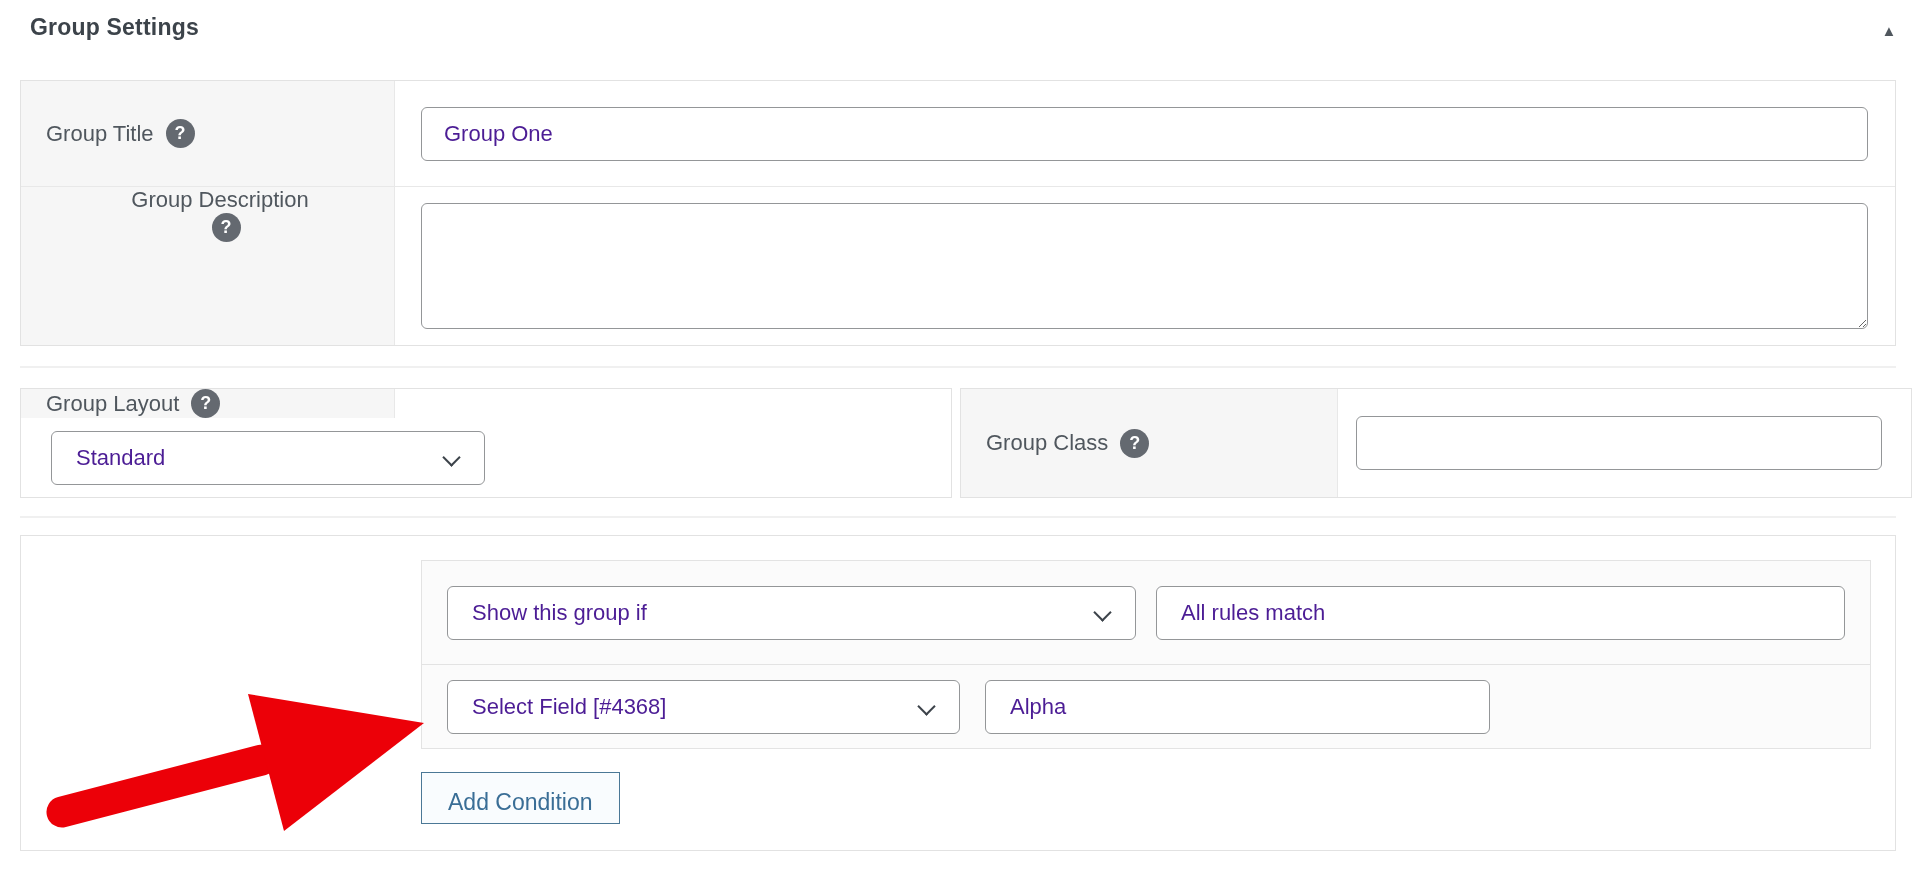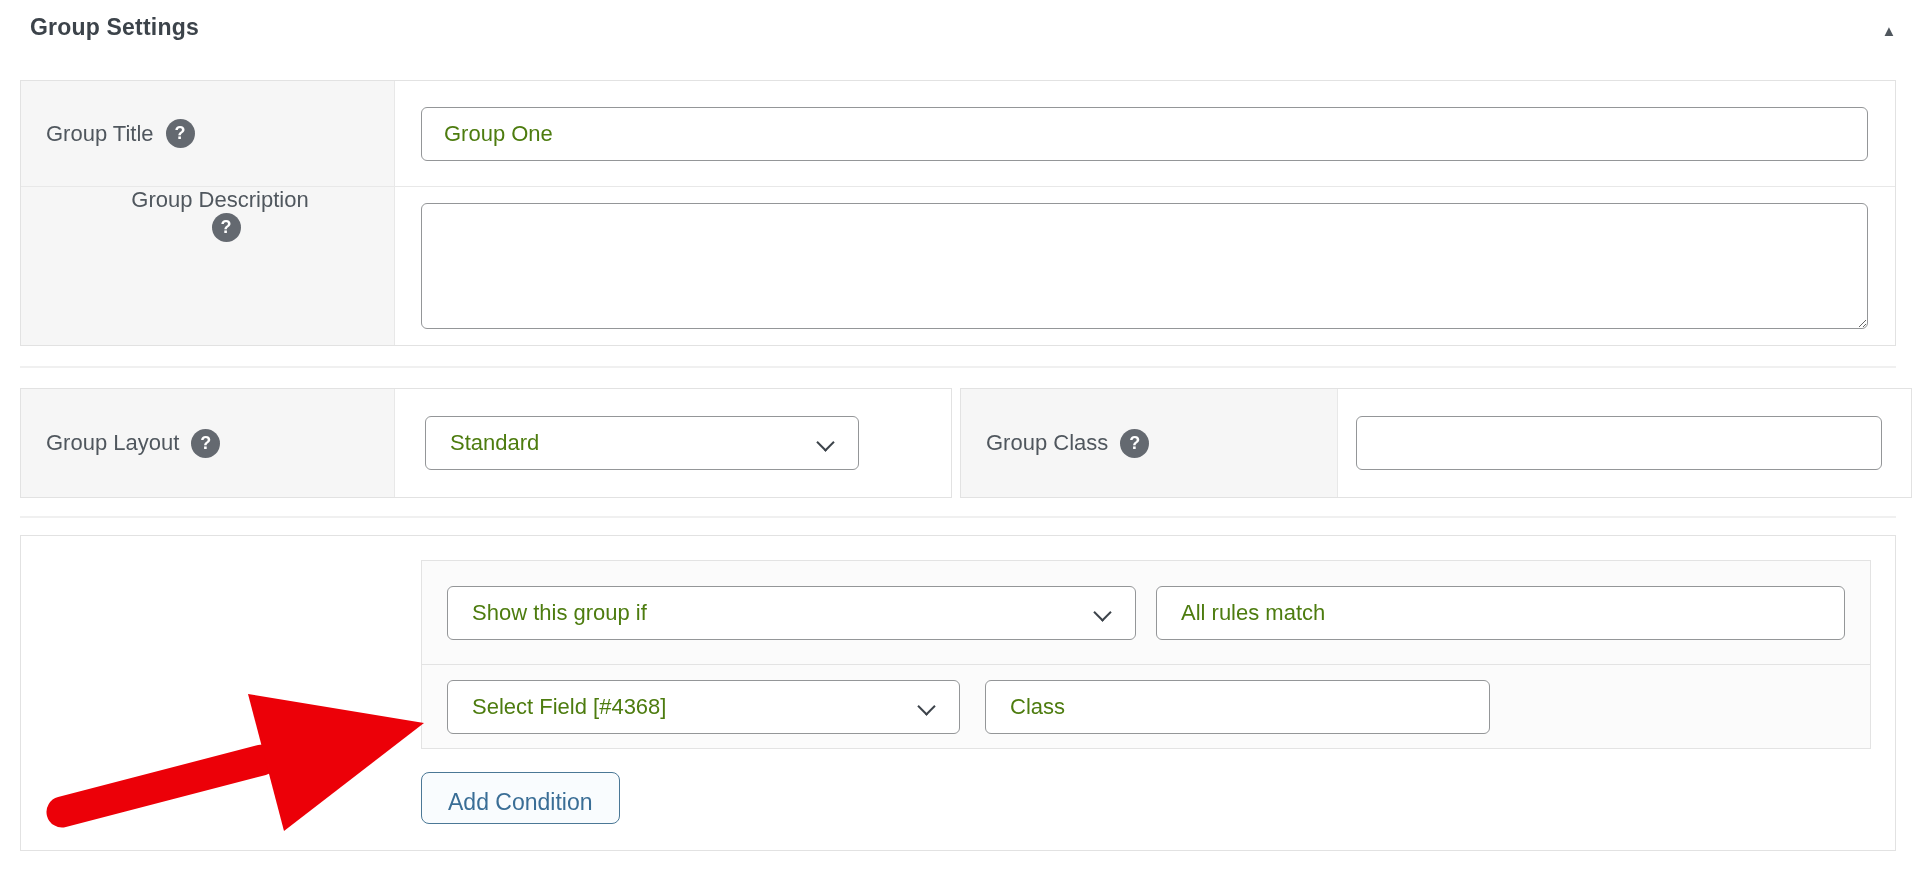--- a/index.html
+++ b/index.html
@@ -45,21 +45,21 @@
     display: inline-flex; align-items: center; justify-content: center;
     width: 29px; height: 29px; margin-left: 12px;
     border-radius: 50%; background: #646970; color: #ffffff;
     font-size: 18px; font-weight: 700; cursor: pointer; flex: 0 0 auto;
   }
 
   
   .text-input, .fake-select, textarea.desc {
     border: 1px solid #949698; border-radius: 6px; background: #ffffff;
     font-family: "Liberation Sans", "DejaVu Sans", sans-serif;
-    font-size: 22px; color: #4d7c0f;
+    font-size: 22px; color: #4c1d95;
   }
   .text-input { height: 54px; padding: 0 22px; outline: none; }
   textarea.desc { resize: both; padding: 14px 20px; outline: none; }
 
   .fake-select {
     height: 54px; display: flex; align-items: center;
     padding: 0 58px 0 24px; position: relative; cursor: pointer;
     white-space: nowrap; overflow: hidden;
   }
   .chevron {
@@ -79,21 +79,21 @@
     border: 1px solid #e3e3e3; background: #fbfbfb;
   }
   .cond-row { display: flex; align-items: center; padding: 0 25px; }
   .cond-row.r1 { height: 103px; gap: 20px; }
   .cond-row.r2 { height: 84px; gap: 25px; border-top: 1px solid #e3e3e3; }
   .grow { flex: 1 1 0; }
 
   .add-condition-btn {
     position: absolute; left: 400px; top: 236px;
     height: 52px; padding: 16px 26px;
-    background: #f9fcfe; border: 1.5px solid #4b7896; border-radius: 8px;
+    background: #f9fcfe; border: 1.5px solid #4b7896; border-radius: 0;
     color: #3a6e96; font-size: 23px;
     font-family: "Liberation Sans", "DejaVu Sans", sans-serif;
     cursor: pointer;
   }
 
   
   .arrow-svg { position: absolute; left: 0; top: 0; width: 1920px; height: 870px; pointer-events: none; }
 </style>
 </head>
 <body>
@@ -120,21 +120,21 @@
     </div>
     <div class="content-cell" style="padding:0 27px 0 26px;">
       <textarea class="desc" style="width: 100%; height: 126px;" value=""></textarea>
     </div>
   </div>
 </div>
 
 <div class="sep" style="top:366px;"></div>
 
 <div class="box" style="left:20px; top:388px; width:932px;">
-  <div class="row" style="height:108px;">
+  <div class="row" style="height:108px;flex-direction:column;">
     <div class="label-cell" style="width:374px;">
       <span class="label-text">Group Layout</span>
       <span class="help-icon">?</span>
     </div>
     <div class="content-cell" style="padding:0 22px 0 30px;">
       <div class="fake-select" style="width:434px;">
         <span>Standard</span>
         <span class="chevron"></span>
       </div>
     </div>
@@ -169,21 +169,21 @@
             <span>All rules match</span>
 
           </div>
         </div>
         <div class="cond-row r2">
           <div class="fake-select" style="width:513px;padding-left:24px;">
             <span>Select Field [#4368]</span>
             <span class="chevron"></span>
           </div>
           <div class="fake-select" style="width:505px;">
-            <span>Class</span>
+            <span>Alpha</span>
 
           </div>
 
         </div>
       </div>
 
       <button class="add-condition-btn">Add Condition</button>
     </div>
   </div>
 </div>

